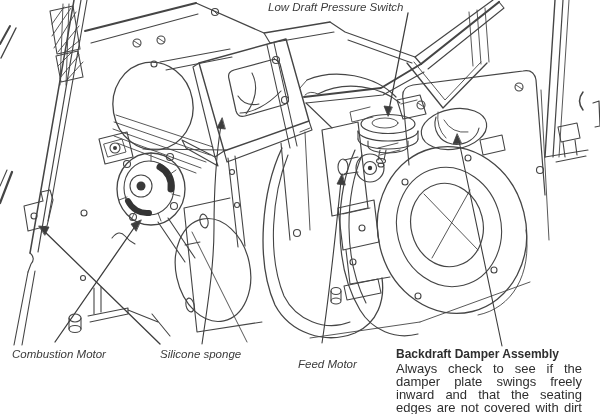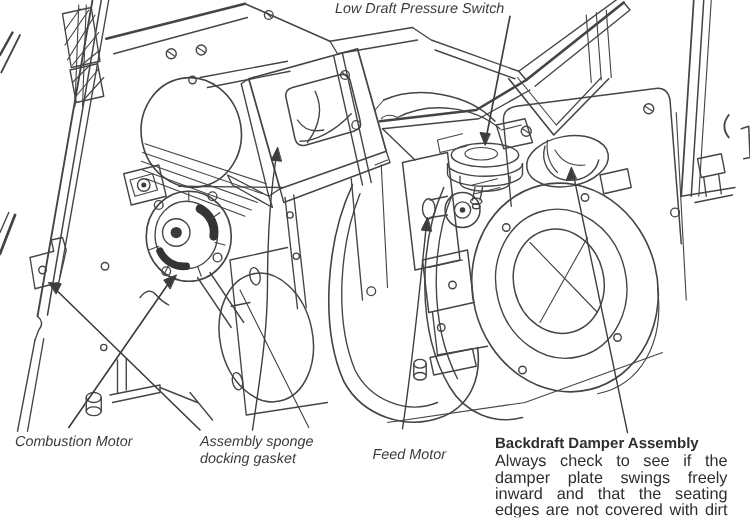--- a/index.html
+++ b/index.html
@@ -252,22 +252,21 @@
       <path d="M457,134 L453,144 L461,143 Z" fill="#3d3d3d" stroke-width="0.8"></path>
     </g>
   </g>
 </svg>
 
   <div class="lbl" style="left:268px;top:1px;">Low Draft Pressure Switch</div>
 
   <div class="lbl" style="left:12px;top:348px;">Combustion Motor</div>
 
   <div class="lbl" style="left:160px;top:348px;">
-    <div>Assembly sponge</div>
-    <div>docking gasket</div>
+    <div>Silicone sponge</div>
   </div>
 
   <div class="lbl" style="left:298px;top:358px;">Feed Motor</div>
 
   <div class="note">
     <div class="t">Backdraft Damper Assembly</div>
     <div class="b">Always check to see if the damper plate swings freely inward and that the seating edges are not covered with dirt or lint.</div>
   </div>
 
 </div>

